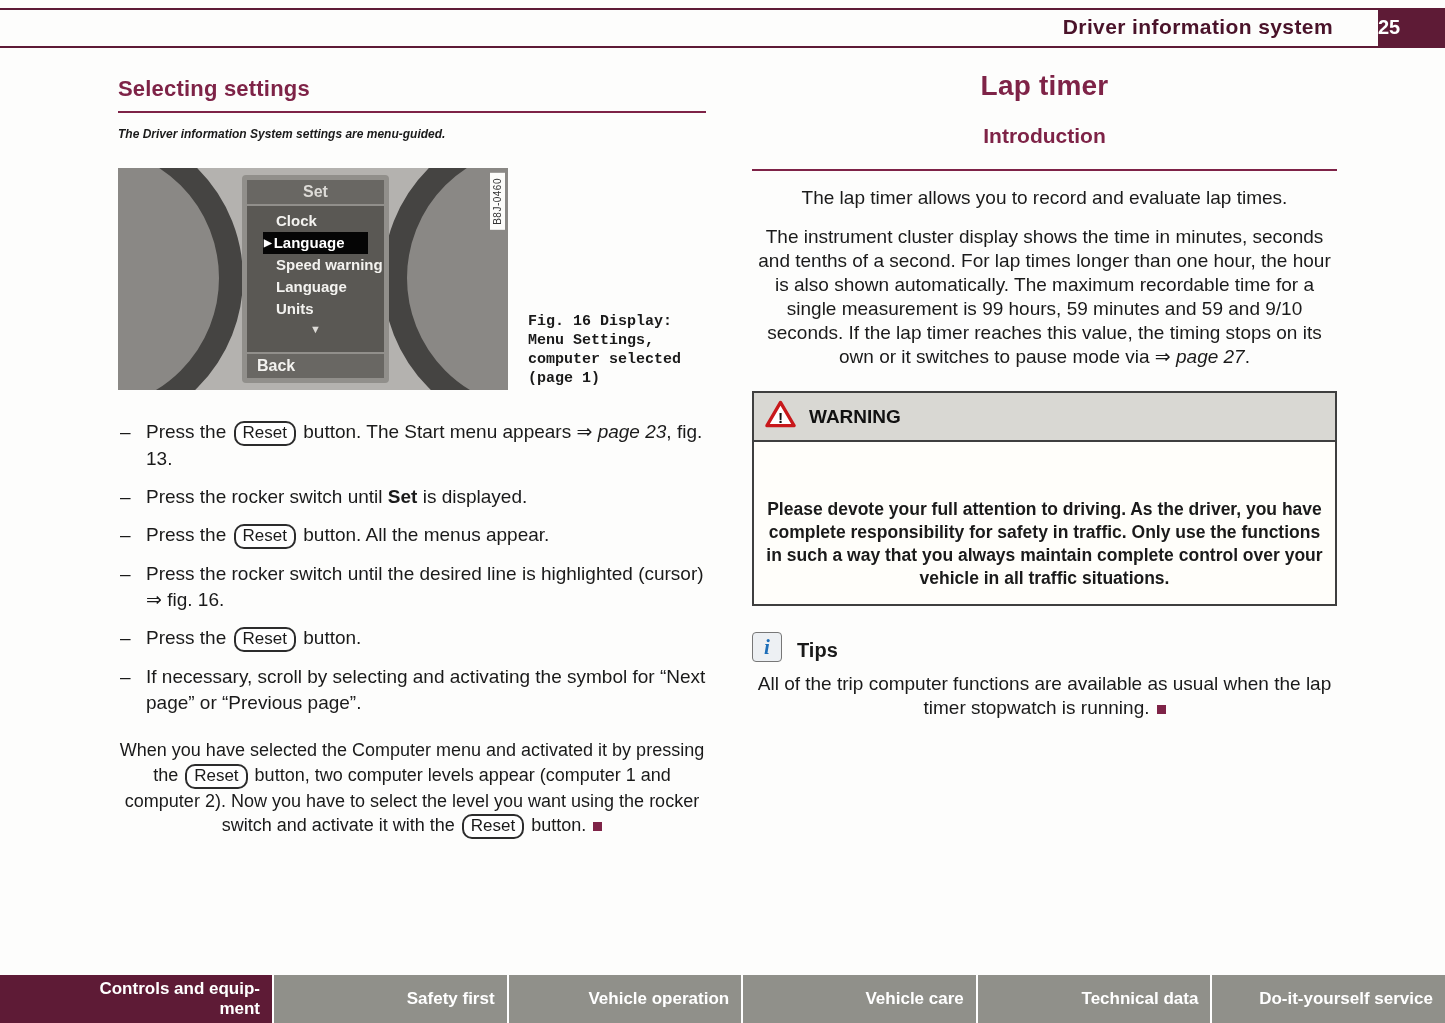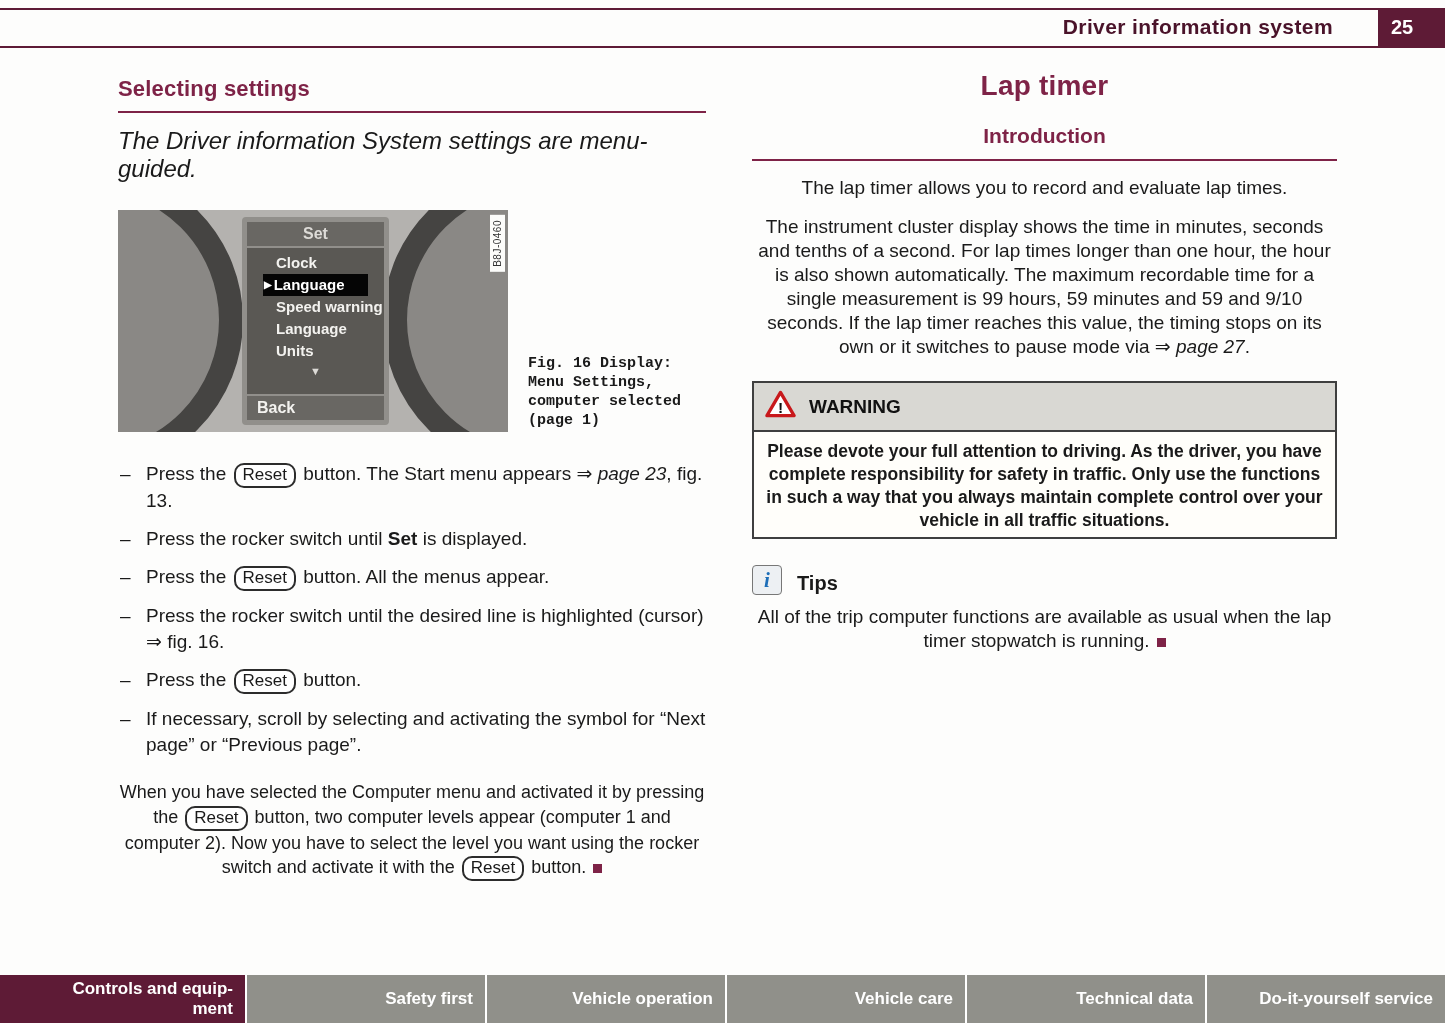--- a/index.html
+++ b/index.html
@@ -9,30 +9,30 @@
     --ink:#1a1a1a;
   }
   *{box-sizing:border-box;}
   body{margin:0;background:#e9e9e7;font-family:"Liberation Sans",sans-serif;}
   .page{position:relative;width:1445px;height:1023px;margin:0 auto;background:#fdfdfc;color:var(--ink);overflow:hidden;}
 
   
   .top-rule{position:absolute;top:8px;left:0;right:0;height:2px;background:var(--maroon-dark);}
   .header-title{position:absolute;top:15px;right:112px;font-size:21px;font-weight:bold;letter-spacing:.4px;color:#4a132a;}
   .page-box{position:absolute;top:8px;right:0;width:67px;height:38px;background:var(--maroon-dark);color:#fff;
-    font-size:20px;font-weight:bold;display:flex;align-items:center;padding-left:13px;}
+    font-size:20px;font-weight:bold;display:flex;align-items:center;}
   .header-rule{position:absolute;top:46px;left:0;right:0;height:2px;background:var(--maroon-dark);}
 
   
   .col-left{position:absolute;left:118px;top:76px;width:588px;}
   .col-right{position:absolute;left:752px;top:70px;width:585px;text-align:center;}
 
   h2.section{font-size:22px;font-weight:bold;color:var(--maroon);margin:0;padding-bottom:9px;
     border-bottom:2px solid var(--maroon);letter-spacing:.2px;}
-  .intro{font-style:italic;font-size:24px;margin:14px 0 0;}
+  .intro{font-style:italic;font-size:12px;margin:14px 0 0;font-weight:bold;}
 
   
   .figure-row{margin-top:27px;display:flex;align-items:flex-end;gap:20px;}
   .figure{position:relative;width:390px;height:222px;background:#b4b2af;overflow:hidden;flex:none;}
   .gauge{position:absolute;width:310px;height:310px;border-radius:50%;border:24px solid #454442;background:#8a8885;}
   .gauge-left{left:-185px;top:-45px;}
   .gauge-right{right:-185px;top:-45px;}
   .display-panel{position:absolute;left:124px;top:7px;width:147px;height:208px;background:#5a5854;
     border:5px solid #918f8b;border-radius:4px;display:flex;flex-direction:column;}
   .display-header{text-align:center;font-size:16px;font-weight:bold;color:#dddbd7;padding:3px 0;
@@ -52,40 +52,40 @@
   ul.steps{list-style:none;margin:29px 0 0;padding:0;}
   ul.steps li{position:relative;padding-left:28px;font-size:19px;line-height:26px;margin-bottom:12px;}
   ul.steps li::before{content:"–";position:absolute;left:2px;top:0;}
   .key{display:inline-block;border:2px solid #2c2c2c;border-radius:10px;padding:0 7px 1px;font-size:17px;
     line-height:20px;margin:0 2px;background:#fff;}
   .closing{font-size:18px;line-height:24.5px;margin-top:22px;text-align:center;}
   .end-square{display:inline-block;width:9px;height:9px;background:var(--maroon);margin-left:7px;}
 
   
   h1.lap{font-size:28px;font-weight:bold;color:var(--maroon);margin:0 0 22px;letter-spacing:.2px;}
-  h3.introh{font-size:21px;font-weight:bold;color:var(--maroon);margin:0;padding-bottom:11px;border-bottom:2px solid var(--maroon);}
+  h3.introh{font-size:21px;font-weight:bold;color:var(--maroon);margin:0;padding-bottom:21px;border-bottom:2px solid var(--maroon);}
   .col-right p.body{font-size:19px;line-height:24px;margin:15px 0 0;}
   .warning-box{margin-top:22px;border:2px solid #3f3f3f;background:#fffefa;}
   .warning-header{display:flex;align-items:center;gap:13px;background:#d9d8d3;border-bottom:2px solid #3f3f3f;
     padding:7px 11px;font-size:19px;font-weight:bold;color:#111;}
-  .warning-body{padding:8px 11px 5px;font-size:17.5px;font-weight:bold;line-height:23px;}
+  .warning-body{padding:8px 11px 14px;font-size:17.5px;font-weight:bold;line-height:23px;margin-top:48px;}
   .tips-section{margin-top:26px;}
   .tips-header{display:flex;align-items:flex-end;gap:15px;}
   .tips-icon{width:30px;height:30px;border:1px solid #777;border-radius:4px;background:#edf0f3;display:flex;
     align-items:center;justify-content:center;color:#1d6eb8;font-weight:bold;font-size:21px;
     font-family:"Liberation Serif",serif;font-style:italic;}
   .tips-label{font-size:20px;font-weight:bold;}
   .tips-text{font-size:19px;line-height:24px;margin:10px 0 0;}
 
   
   .footer-tabs{position:absolute;left:0;right:0;bottom:0;height:48px;display:flex;}
   .tab{background:var(--footer-gray);color:#fff;font-weight:bold;font-size:17px;display:flex;flex-direction:column;
     justify-content:center;align-items:flex-end;padding:0 12px;border-left:2px solid #fff;flex:1;
     line-height:20px;text-align:right;}
-  .tab:first-child{border-left:none;width:245px;flex:none;background:var(--maroon-dark);}
+  .tab:first-child{border-left:none;width:272px;flex:none;background:var(--maroon-dark);}
 </style>
 </head>
 <body>
 
 <div class="page">
 
   <div class="top-rule"></div>
   <div class="header-title">Driver information system</div>
   <div class="page-box">25</div>
   <div class="header-rule"></div>

